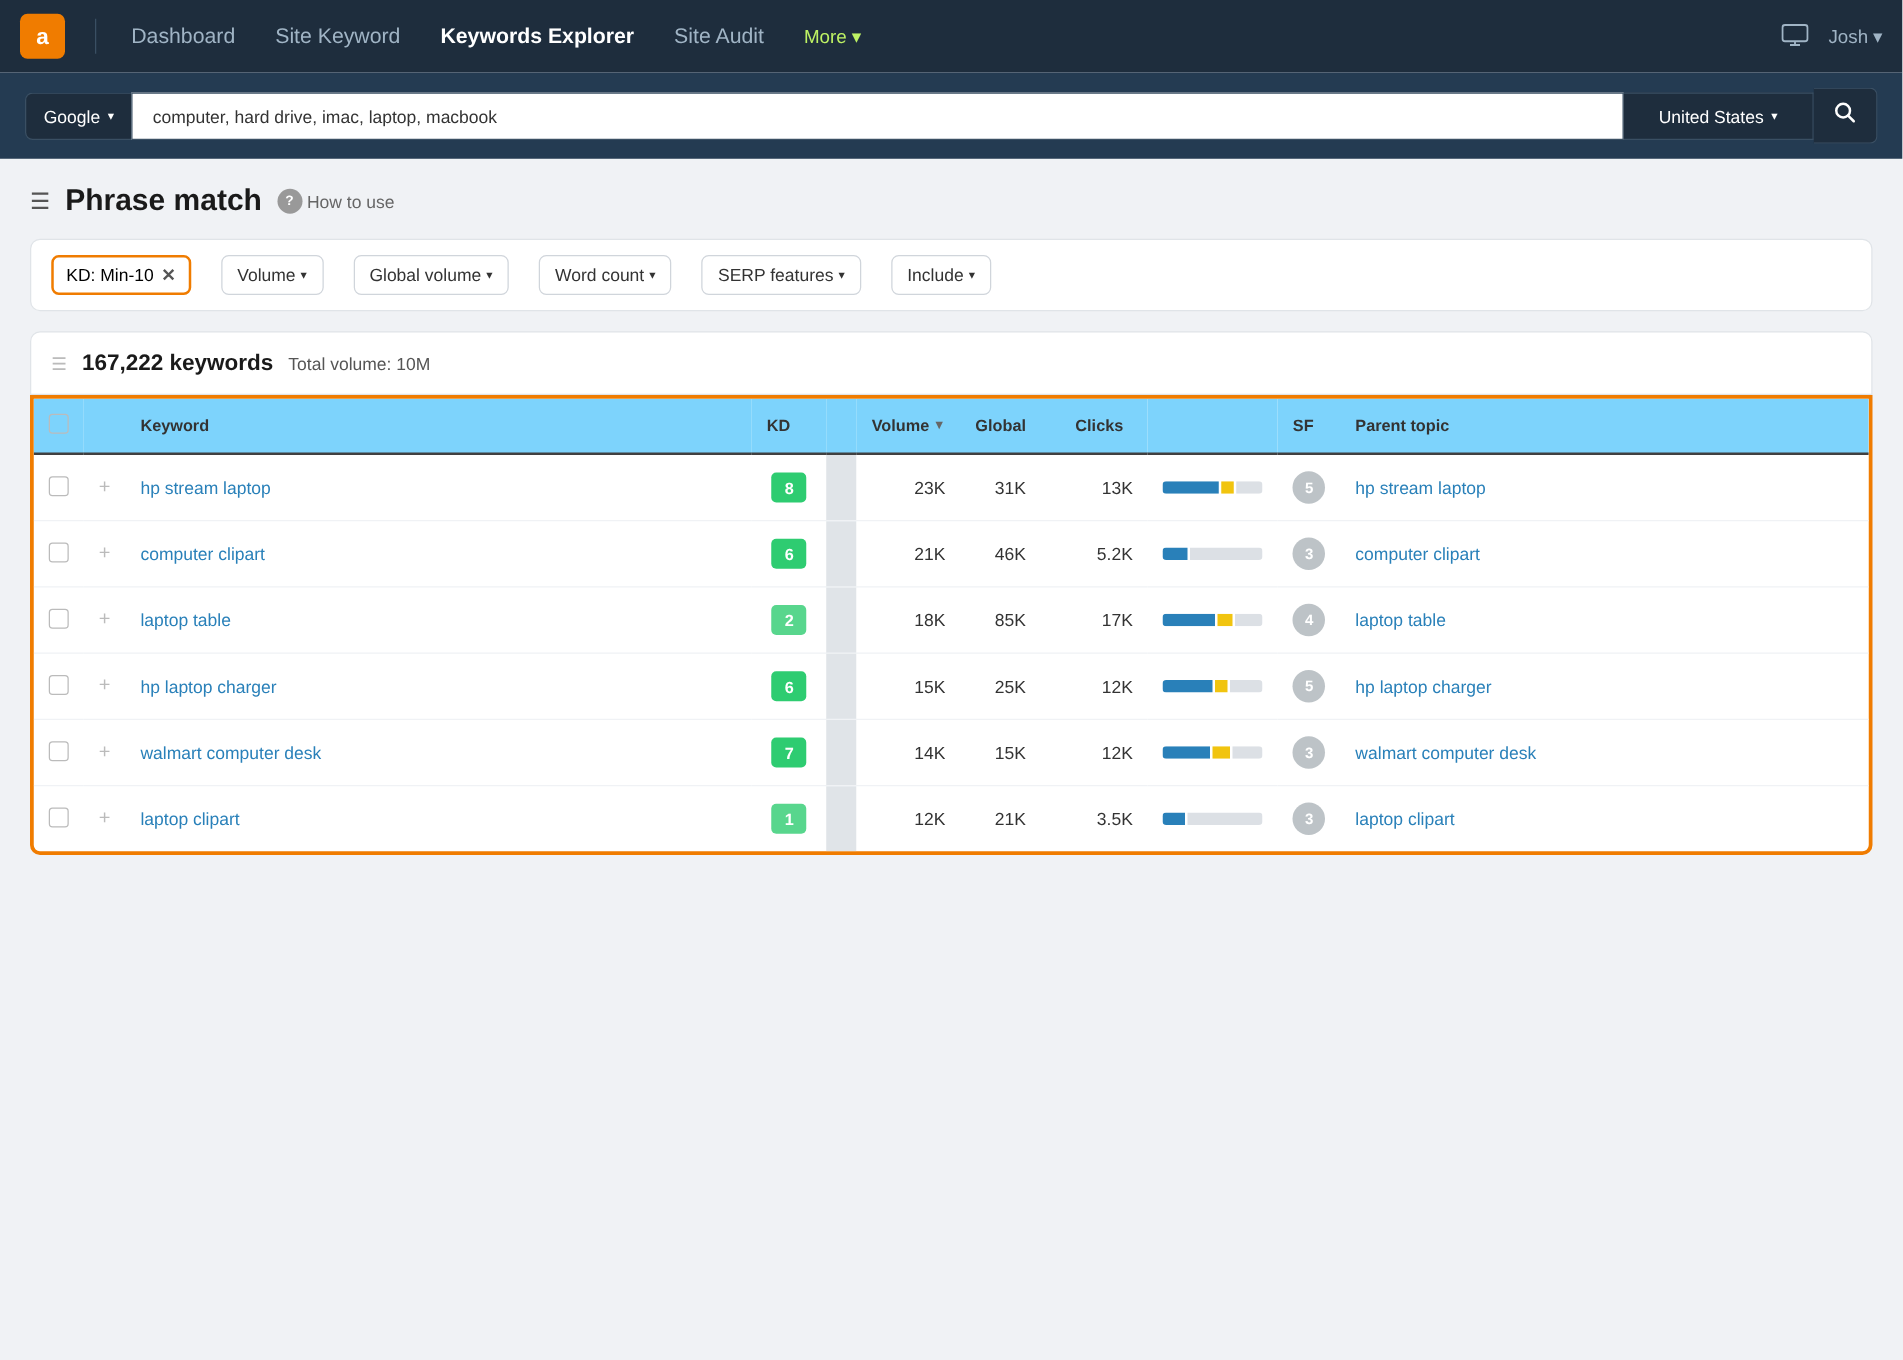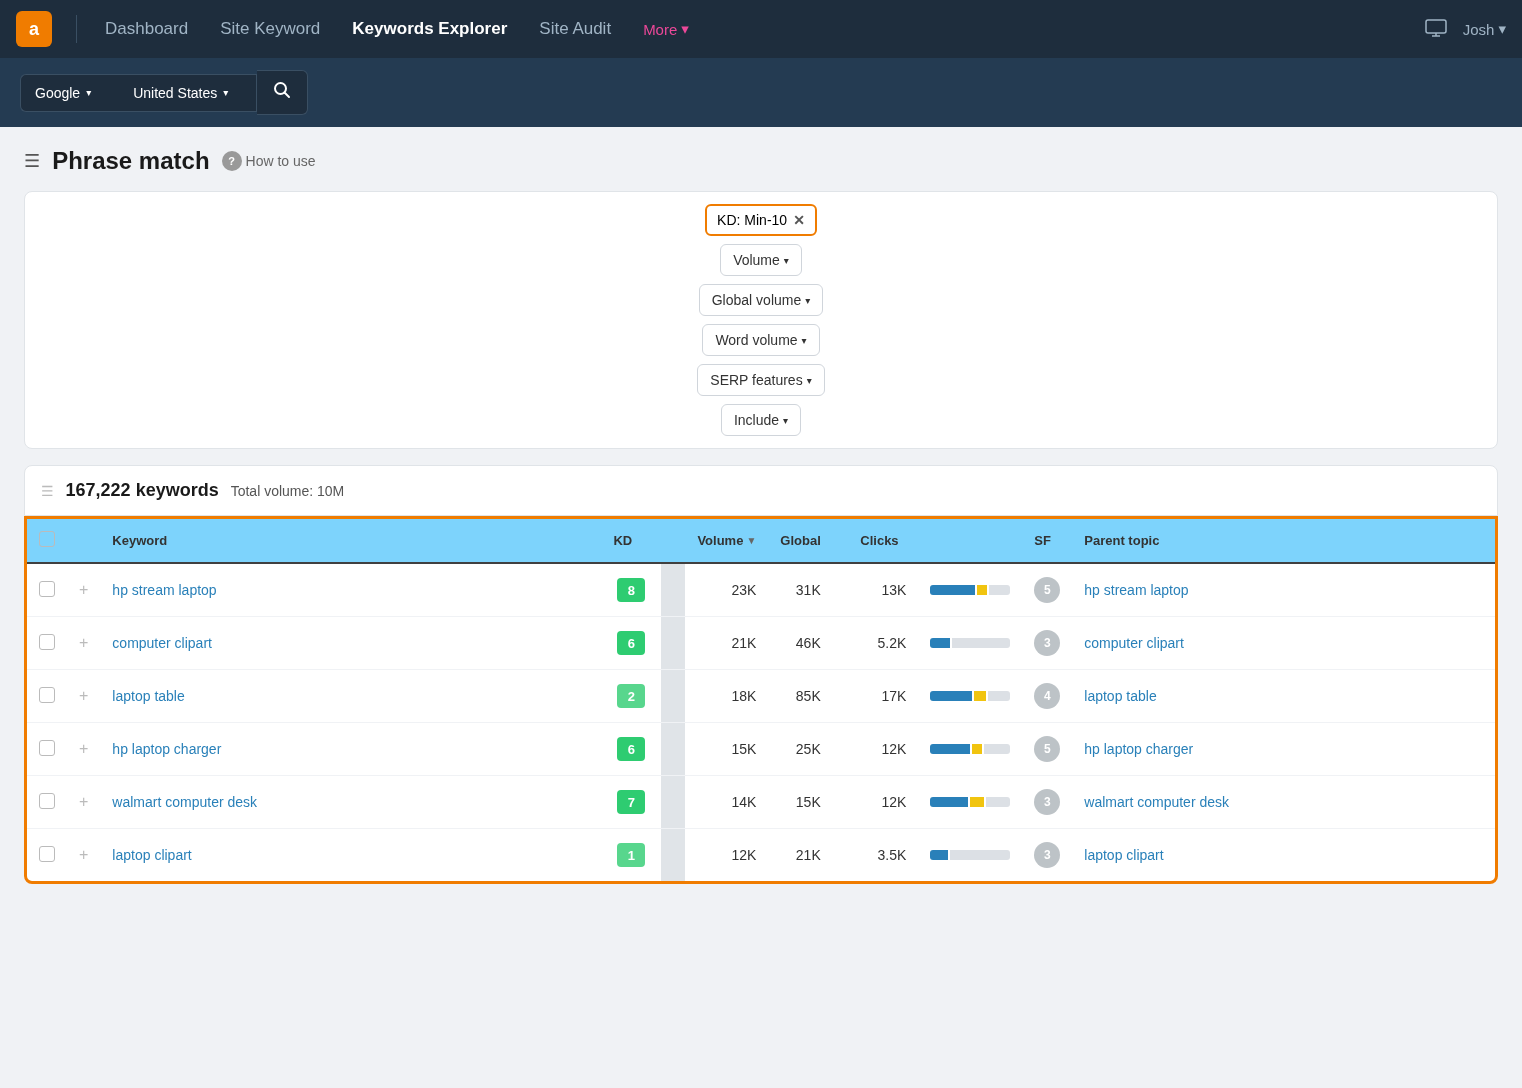--- a/index.html
+++ b/index.html
@@ -23,21 +23,21 @@
       margin-right: 8px; flex-shrink: 0;
     }
     .nav-divider { width: 1px; height: 28px; background: #3a4f63; margin: 0 8px; }
     .nav-link {
       color: #a0b4c5; font-size: 17px; padding: 6px 12px; cursor: pointer; border-radius: 4px;
       white-space: nowrap;
     }
     .nav-link.active { color: #fff; font-weight: 600; }
     .nav-more {
       display: flex; align-items: center; gap: 4px;
-      color: #ec4899; font-size: 15px; padding: 6px 12px; cursor: pointer;
+      color: #bef264; font-size: 15px; padding: 6px 12px; cursor: pointer;
     }
     .nav-right { margin-left: auto; display: flex; align-items: center; gap: 12px; }
     .nav-icon-btn {
       color: #a0b4c5; cursor: pointer; padding: 4px;
     }
     .nav-user {
       display: flex; align-items: center; gap: 4px;
       color: #a0b4c5; font-size: 15px; cursor: pointer;
     }
 
@@ -115,23 +115,22 @@
     }
 
     
     .filter-bar {
       background: #fff;
       border: 1px solid #e0e4e8;
       border-radius: 8px;
       padding: 12px 16px;
       display: flex;
       align-items: center;
-      gap: 8px;
+      gap: 24px;
       margin-bottom: 16px;
-      flex-direction: column;
     }
     .filter-kd {
       display: flex; align-items: center; gap: 6px;
       border: 2px solid #f07c00;
       border-radius: 6px;
       padding: 6px 10px;
       background: #fff;
       cursor: pointer;
       font-size: 14px;
     }
@@ -286,20 +285,21 @@
       <span>▾</span>
     </span>
   </div>
 </nav>
 
 <div class="search-bar">
   <div class="search-engine-select">
     <span>Google</span>
     <span class="chevron">▾</span>
   </div>
+  <input class="search-input-wrap" type="text" value="computer, hard drive, imac, laptop, macbook" style="">
   <div class="search-country-select">
     <span>United States</span>
     <span class="chevron">▾</span>
   </div>
   <button class="search-btn">
     <svg width="18" height="18" viewBox="0 0 18 18" fill="none">
       <circle cx="7.5" cy="7.5" r="5.5" stroke="#fff" stroke-width="2"></circle>
       <path d="M11.5 11.5L16 16" stroke="#fff" stroke-width="2" stroke-linecap="round"></path>
     </svg>
   </button>
@@ -323,21 +323,21 @@
     </div>
     <button class="filter-btn">
       <span>Volume</span>
       <span class="chevron">▾</span>
     </button>
     <button class="filter-btn">
       <span>Global volume</span>
       <span class="chevron">▾</span>
     </button>
     <button class="filter-btn">
-      <span>Word volume</span>
+      <span>Word count</span>
       <span class="chevron">▾</span>
     </button>
     <button class="filter-btn">
       <span>SERP features</span>
       <span class="chevron">▾</span>
     </button>
     <button class="filter-btn">
       <span>Include</span>
       <span class="chevron">▾</span>
     </button>

